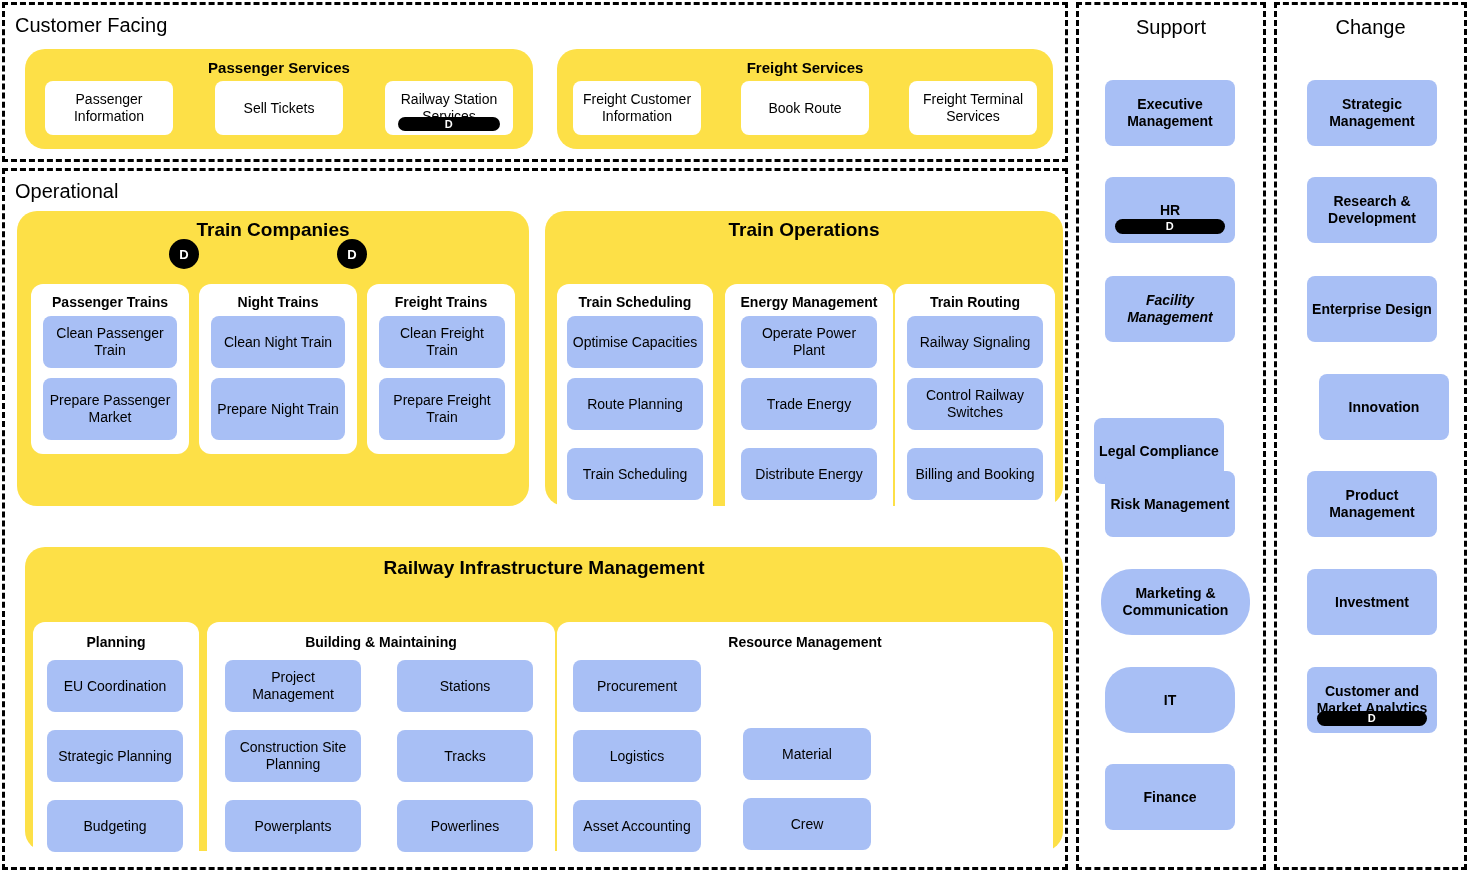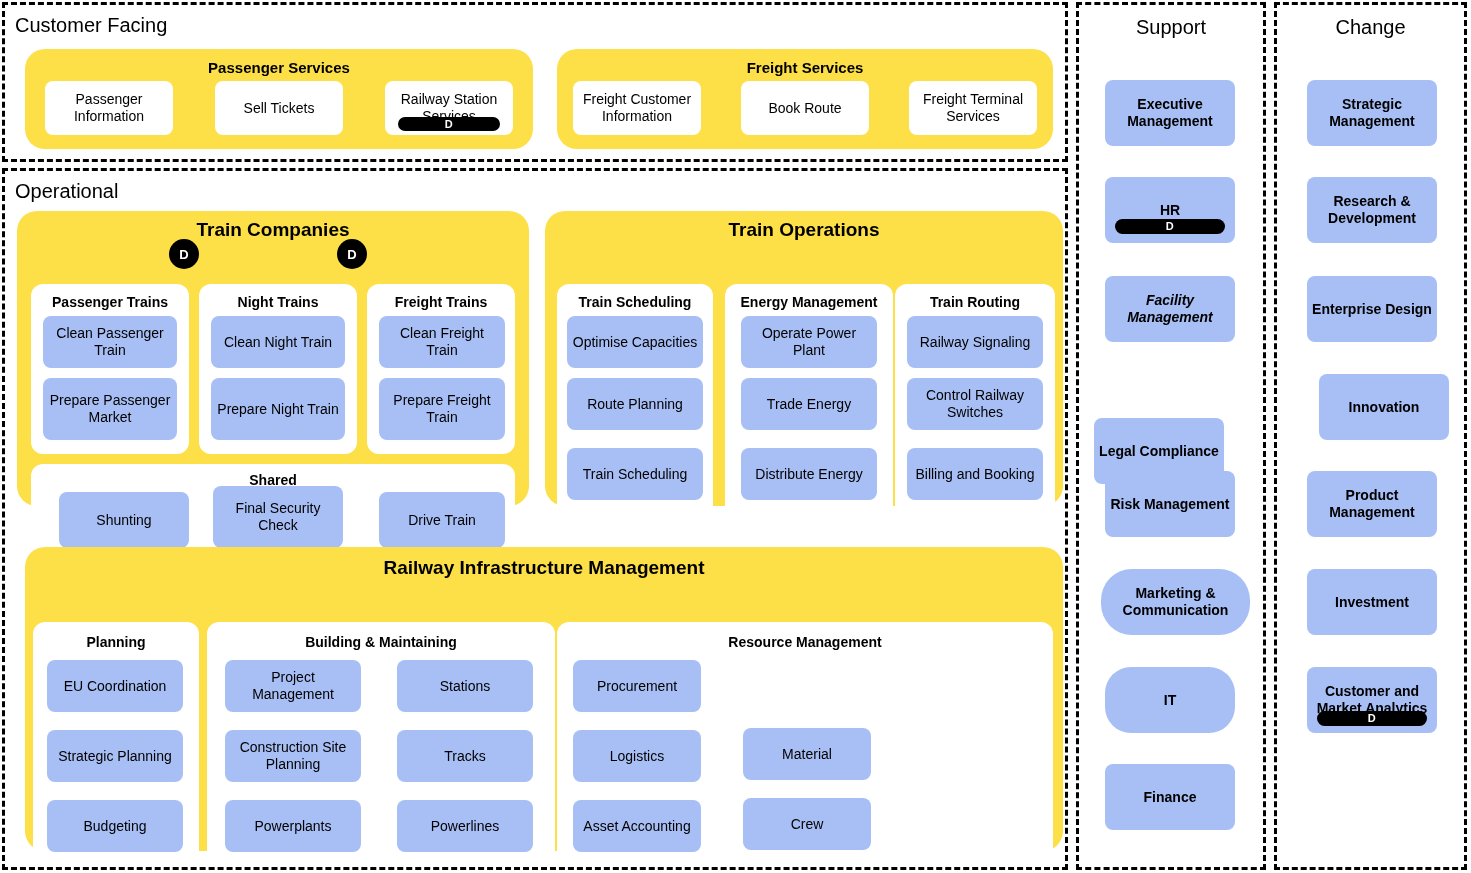--- a/index.html
+++ b/index.html
@@ -178,32 +178,20 @@
       <div class="subgroup" style="left:350px; top:42px; width:148px; height:170px;">
         <div class="subgroup-title" style="top:10px;">Freight Trains</div>
         <div class="leaf" style="left:12px; top:32px; width:126px; height:52px;">
           <span class="leaf-label">Clean Freight Train</span>
         </div>
         <div class="leaf" style="left:12px; top:94px; width:126px; height:62px;">
           <span class="leaf-label">Prepare Freight Train</span>
         </div>
       </div>
 
-      <div class="subgroup" style="left:14px; top:222px; width:484px; height:100px;">
-        <div class="subgroup-title" style="top:8px;">Shared</div>
-        <div class="leaf" style="left:28px; top:28px; width:130px; height:56px;">
-          <span class="leaf-label">Shunting</span>
-        </div>
-        <div class="leaf" style="left:182px; top:22px; width:130px; height:62px;">
-          <span class="leaf-label">Final Security Check</span>
-        </div>
-        <div class="leaf" style="left:348px; top:28px; width:126px; height:56px;">
-          <span class="leaf-label">Drive Train</span>
-        </div>
-      </div>
     </div>
 
     <div class="group" style="left:540px; top:40px; width:518px; height:295px;">
       <div class="group-title" style="top:8px; font-size:19px;">Train Operations</div>
 
       <div class="subgroup" style="left:12px; top:42px; width:156px; height:240px;">
         <div class="subgroup-title" style="top:10px;">Train Scheduling</div>
         <div class="leaf" style="left:10px; top:32px; width:136px; height:52px;">
           <span class="leaf-label">Optimise Capacities</span>
         </div>

